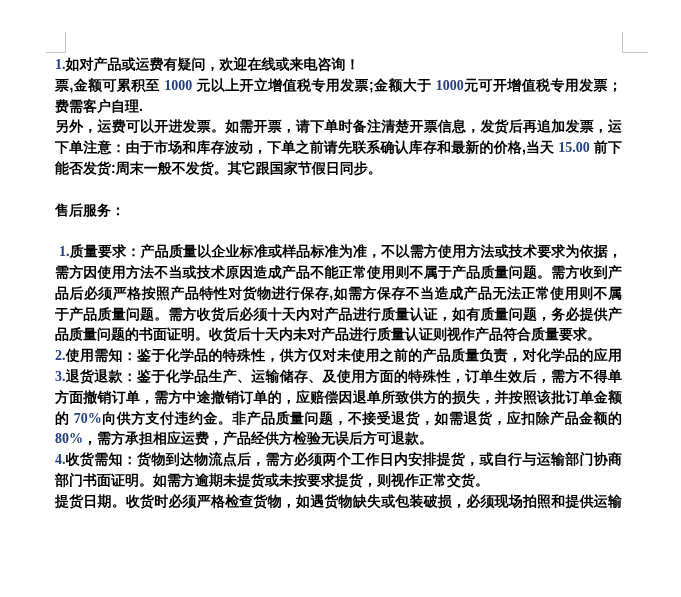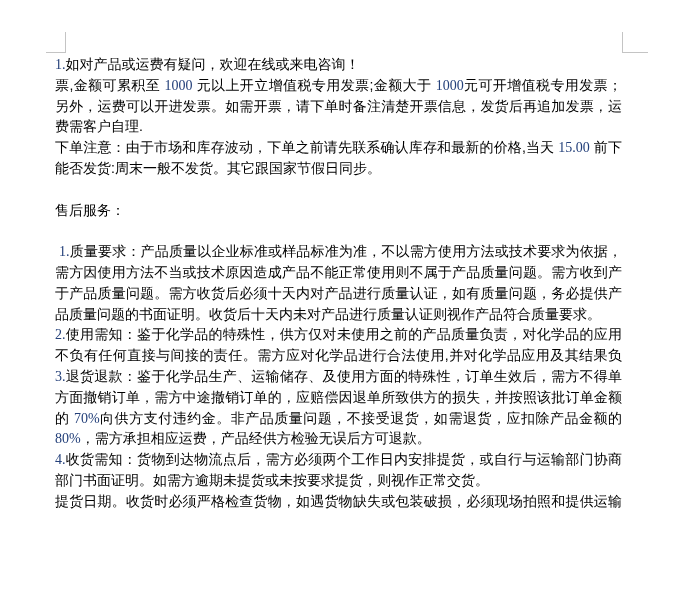--- a/index.html
+++ b/index.html
@@ -9,20 +9,21 @@
     --page-bg: #ffffff;
   }
   * { margin: 0; padding: 0; box-sizing: border-box; }
   html, body { width: 681px; height: 597px; background: var(--page-bg); overflow: hidden; }
   .page {
     position: relative;
     width: 681px;
     height: 494px;
     background: var(--page-bg);
     font-family: "Liberation Sans", "DejaVu Sans", sans-serif;
+    font-weight: bold;
   }
   
   .crop-mark { position: absolute; }
   .crop-mark.tl {
     left: 46px; top: 32px; width: 20px; height: 21px;
     border-right: 1px solid var(--mark-color);
     border-bottom: 1px solid var(--mark-color);
   }
   .crop-mark.tr {
     left: 622px; top: 32px; width: 26px; height: 21px;
@@ -54,33 +55,33 @@
 </style>
 </head>
 <body>
 
 <div class="page">
   <div class="crop-mark tl"></div>
   <div class="crop-mark tr"></div>
   <div class="text-area" id="text-area">
       <div class="line"><span class="seg num">1.</span><span class="seg txt">如对产品或运费有疑问，欢迎在线或来电咨询！</span></div>
       <div class="line full"><span class="seg txt">票,金额可累积至 </span><span class="seg num">1000</span><span class="seg txt"> 元以上开立增值税专用发票;金额大于 </span><span class="seg num">1000</span><span class="seg txt">元可开增值税专用发票；</span></div>
+      <div class="line"><span class="seg txt">费需客户自理.</span></div>
       <div class="line full"><span class="seg txt">另外，运费可以开进发票。如需开票，请下单时备注清楚开票信息，发货后再追加发票，运</span></div>
-      <div class="line"><span class="seg txt">费需客户自理.</span></div>
       <div class="line full"><span class="seg txt">下单注意：由于市场和库存波动，下单之前请先联系确认库存和最新的价格,当天 </span><span class="seg num">15.00</span><span class="seg txt"> 前下</span></div>
       <div class="line"><span class="seg txt">能否发货:周末一般不发货。其它跟国家节假日同步。</span></div>
       <div class="line"></div>
       <div class="line"><span class="seg txt">售后服务：</span></div>
       <div class="line"></div>
       <div class="line full"><span class="seg txt">&nbsp;</span><span class="seg num">1.</span><span class="seg txt">质量要求：产品质量以企业标准或样品标准为准，不以需方使用方法或技术要求为依据，</span></div>
       <div class="line full"><span class="seg txt">需方因使用方法不当或技术原因造成产品不能正常使用则不属于产品质量问题。需方收到产</span></div>
+      <div class="line full"><span class="seg txt">品后必须严格按照产品特性对货物进行保存,如需方保存不当造成产品无法正常使用则不属</span></div>
       <div class="line full"><span class="seg txt">于产品质量问题。需方收货后必须十天内对产品进行质量认证，如有质量问题，务必提供产</span></div>
       <div class="line"><span class="seg txt">品质量问题的书面证明。收货后十天内未对产品进行质量认证则视作产品符合质量要求。</span></div>
       <div class="line full"><span class="seg num">2.</span><span class="seg txt">使用需知：鉴于化学品的特殊性，供方仅对未使用之前的产品质量负责，对化学品的应用</span></div>
-      <div class="line full"><span class="seg txt">不负有任何直接与间接的责任。需方应对化学品进行合法使用,并对化学品应用及其结果负</span></div>
       <div class="line full"><span class="seg num">3.</span><span class="seg txt">退货退款：鉴于化学品生产、运输储存、及使用方面的特殊性，订单生效后，需方不得单</span></div>
       <div class="line full"><span class="seg txt">方面撤销订单，需方中途撤销订单的，应赔偿因退单所致供方的损失，并按照该批订单金额</span></div>
       <div class="line full"><span class="seg txt">的 </span><span class="seg num">70%</span><span class="seg txt">向供方支付违约金。非产品质量问题，不接受退货，如需退货，应扣除产品金额的</span></div>
       <div class="line"><span class="seg num">80%</span><span class="seg txt">，需方承担相应运费，产品经供方检验无误后方可退款。</span></div>
       <div class="line full"><span class="seg num">4.</span><span class="seg txt">收货需知：货物到达物流点后，需方必须两个工作日内安排提货，或自行与运输部门协商</span></div>
       <div class="line"><span class="seg txt">部门书面证明。如需方逾期未提货或未按要求提货，则视作正常交货。</span></div>
       <div class="line full"><span class="seg txt">提货日期。收货时必须严格检查货物，如遇货物缺失或包装破损，必须现场拍照和提供运输</span></div>
     </div>
 </div>
 

